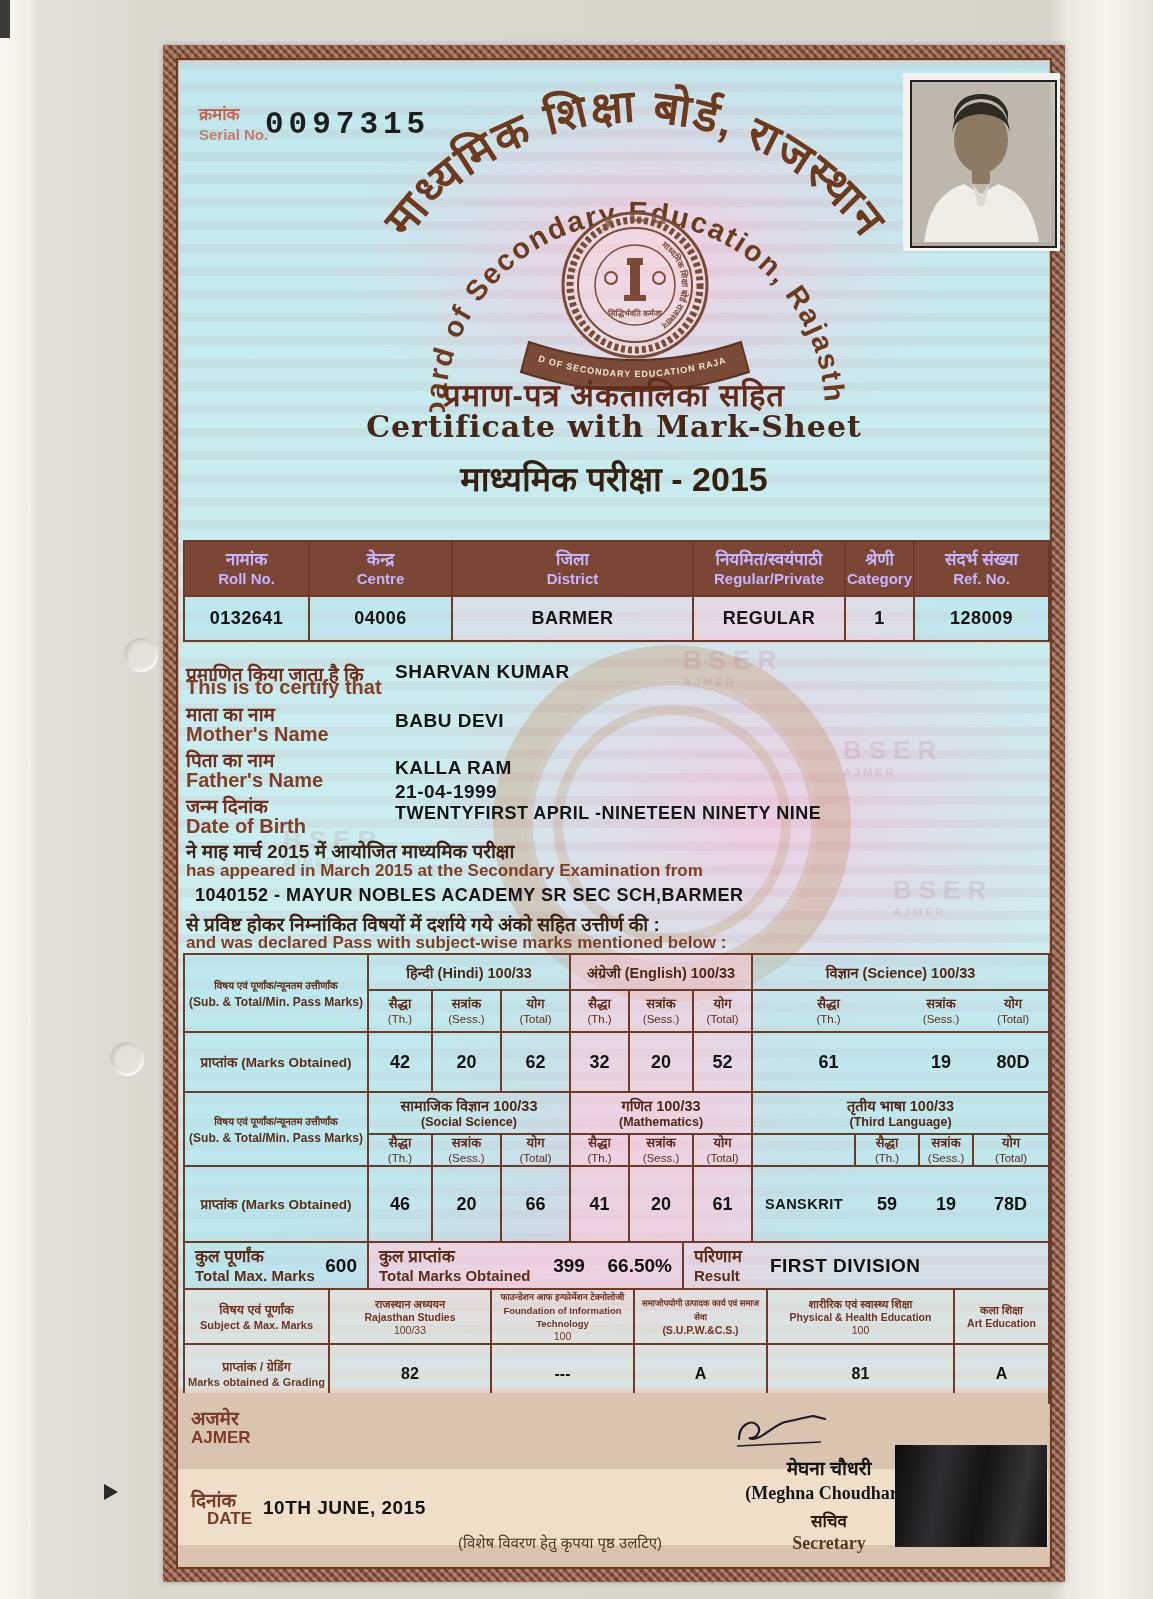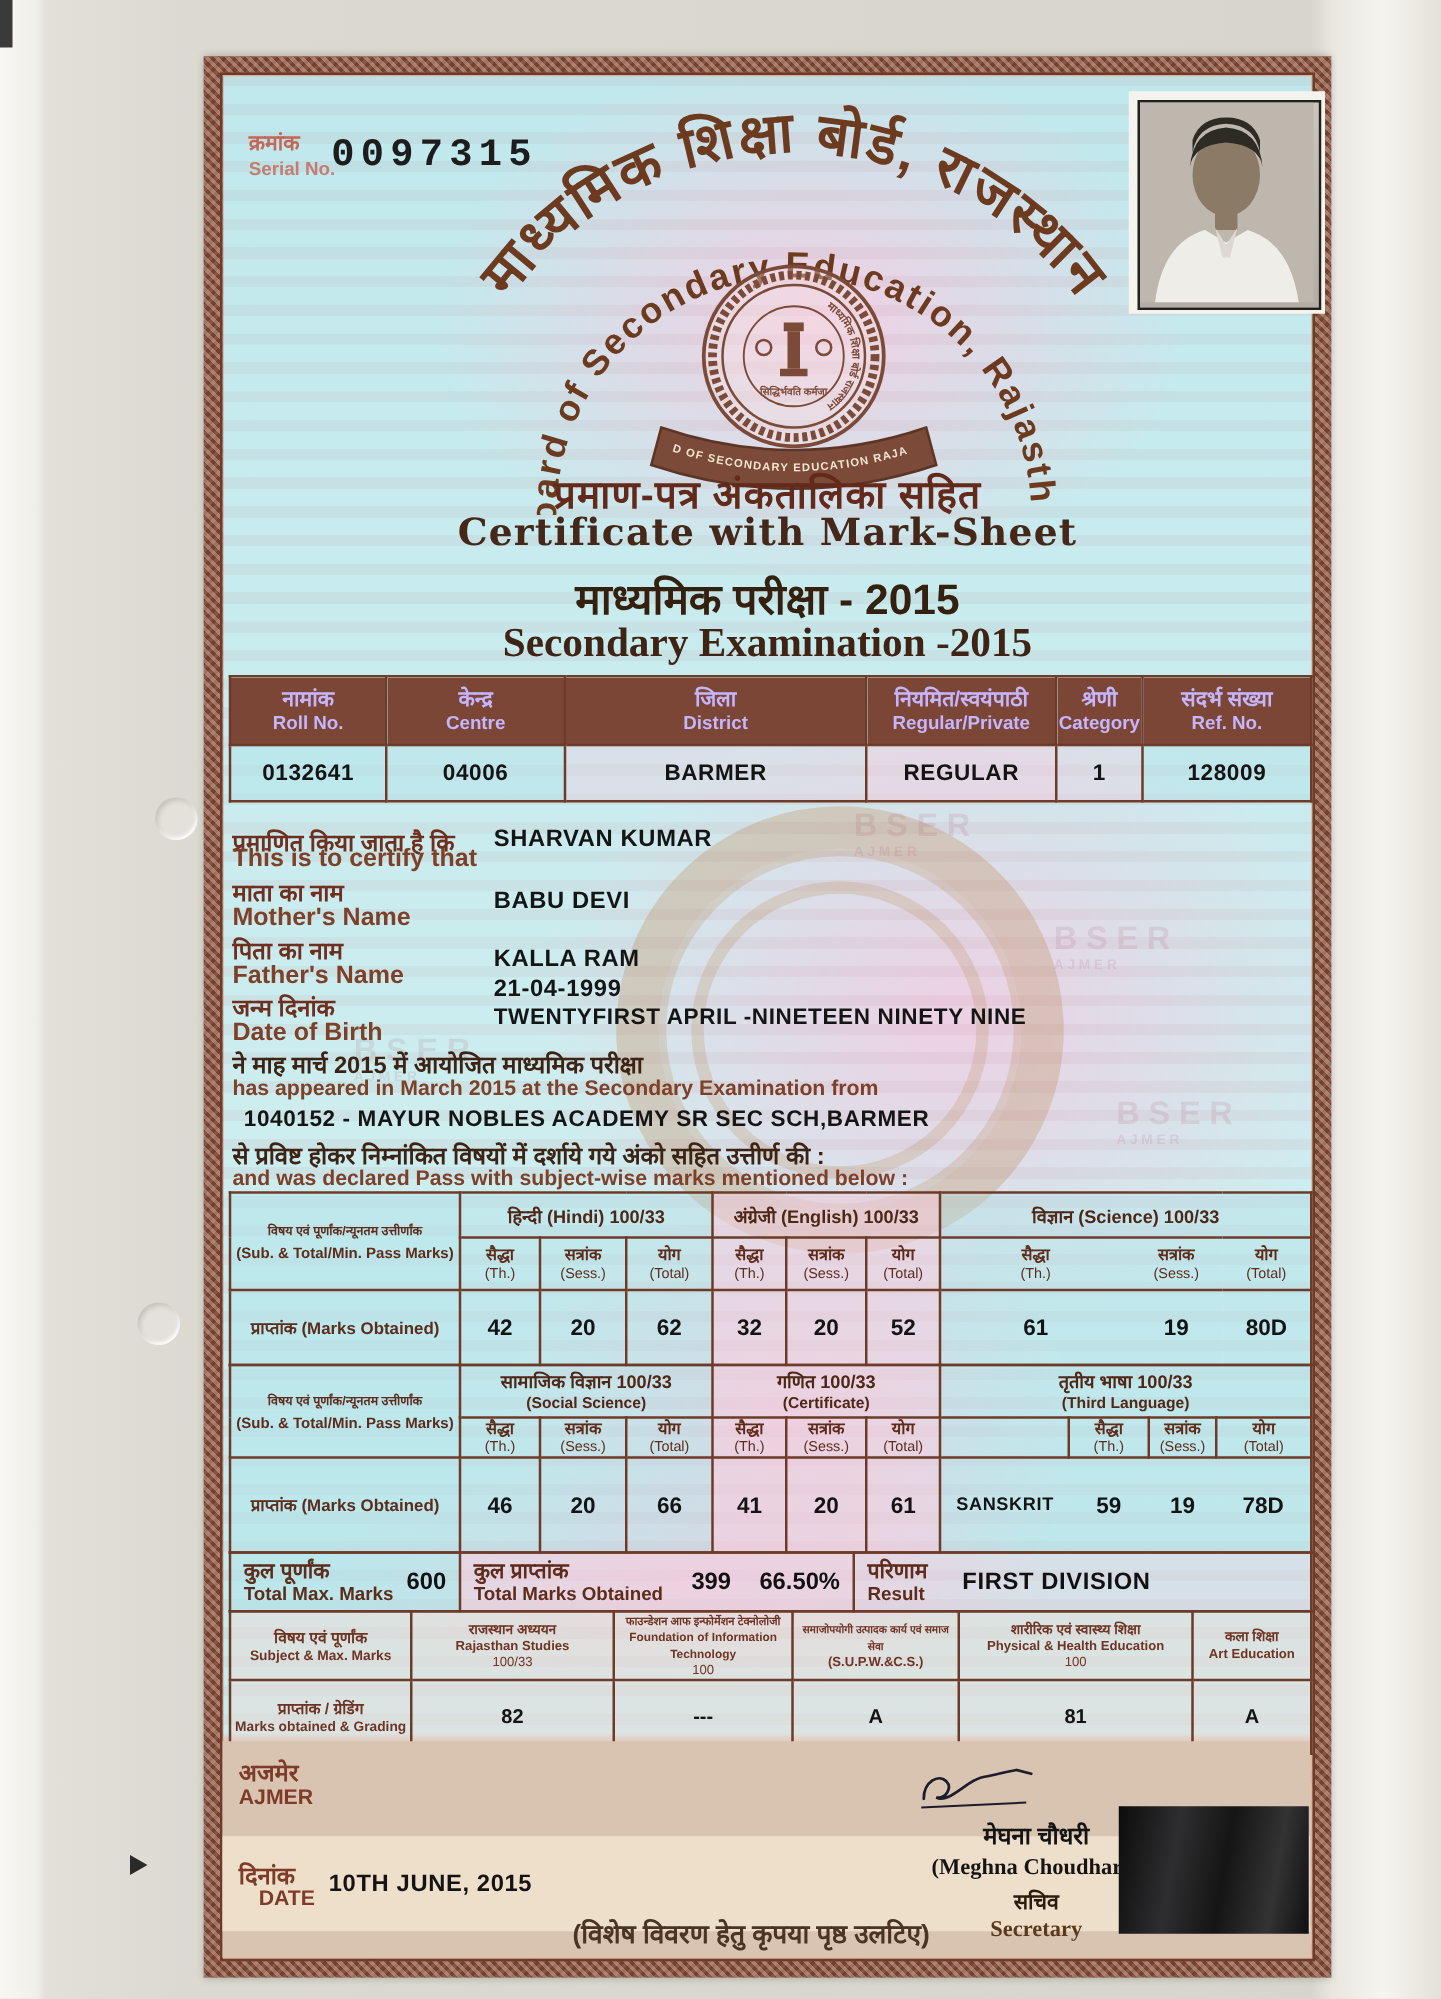--- a/index.html
+++ b/index.html
@@ -89,21 +89,21 @@
   
   .f-band{left:15px;top:1348px;width:870px;height:173px;background:#d9c4b2}
   .f-light{left:15px;top:1424px;width:870px;height:76px;background:rgba(242,230,207,.8)}
   .f-hi{font-size:19px;font-weight:bold;color:#7d3b28}
   .f-en{font-size:17px;font-weight:bold;color:#7d3b28}
   .f-date{font-size:19px;font-weight:bold;color:#141414;letter-spacing:.5px}
   .f-name{font-size:19px;font-weight:bold;color:#141414;text-align:center}
   .f-name-en{font-family:"Liberation Serif",serif;font-size:18px;font-weight:bold;color:#141414;text-align:center}
   .f-sachiv{font-size:17px;font-weight:bold;color:#2b1c10;text-align:center}
   .f-secy{font-family:"Liberation Serif",serif;font-size:18px;font-weight:bold;color:#5a3category:18px;font-weight:bold;color:#5a3a1a;text-align:center}
-  .f-note{font-size:21px;font-weight:bold;color:#4a3423}
+  .f-note{font-size:15px;font-weight:normal;color:#4a3423}
   .blackbox{left:732px;top:1400px;width:152px;height:102px;
     background:linear-gradient(100deg,#0c0c0c,#2e2e30 30%,#151515 55%,#333 80%,#101010)}
   .punch{position:absolute;width:34px;height:34px;border-radius:50%;background:#e3e1da;
     box-shadow:inset 2px 2px 4px rgba(0,0,0,.14), inset -1px -2px 3px #fff}
   .arrow{position:absolute;left:104px;top:1484px;width:0;height:0;
     border-top:8px solid transparent;border-bottom:8px solid transparent;border-left:14px solid #2a2a28}
   .corner{position:absolute;left:0;top:0;width:10px;height:38px;background:#3a3a38}
 </style>
 </head>
 <body>
@@ -174,21 +174,20 @@
       </g>
       <path d="M 306 262 Q 412 298 518 262 L 526 292 Q 412 330 298 292 Z" fill="#7b4a38" stroke="#5c3526" stroke-width="2"></path>
       <text font-size="9" font-weight="bold" fill="#f3e4d2" letter-spacing="1">
         <textPath href="#bannerTxt" startOffset="50%" text-anchor="middle">BOARD OF SECONDARY EDUCATION RAJASTHAN</textPath>
       </text>
     </svg>
 
     <div class="abs ttl-hi">प्रमाण-पत्र अंकतालिका सहित</div>
     <div class="abs ttl-en">Certificate with Mark-Sheet</div>
     <div class="abs exam-hi">माध्यमिक परीक्षा - 2015</div>
-    <div class="abs exam-en">Secondary Examination -2015</div>
 
     <table style="left:20px;top:495px;width:865px">
       <colgroup>
           <col style="width:125px">
           <col style="width:143px">
           <col style="width:241px">
           <col style="width:152px">
           <col style="width:69px">
           <col style="width:135px">
         </colgroup>
@@ -348,21 +347,21 @@
         <td rowspan="2" class="tint-c">
               <span class="s-hi">विषय एवं पूर्णांक/न्यूनतम उत्तीर्णांक</span>
               <span class="s-en">(Sub. &amp; Total/Min. Pass Marks)</span>
             </td>
         <td colspan="3" class="tint-c2">
               <span class="g2-hi">सामाजिक विज्ञान 100/33</span>
               <span class="g2-en">(Social Science)</span>
             </td>
         <td colspan="3" class="tint-p">
               <span class="g2-hi">गणित 100/33</span>
-              <span class="g2-en">(Certificate)</span>
+              <span class="g2-en">(Mathematics)</span>
             </td>
         <td colspan="4" class="tint-c2">
               <span class="g2-hi">तृतीय भाषा 100/33</span>
               <span class="g2-en">(Third Language)</span>
             </td>
       </tr>
       <tr style="height:32px">
         <td class="sub tint-c2">
               <span class="hi">सैद्धा</span>
               <span class="en">(Th.)</span>

